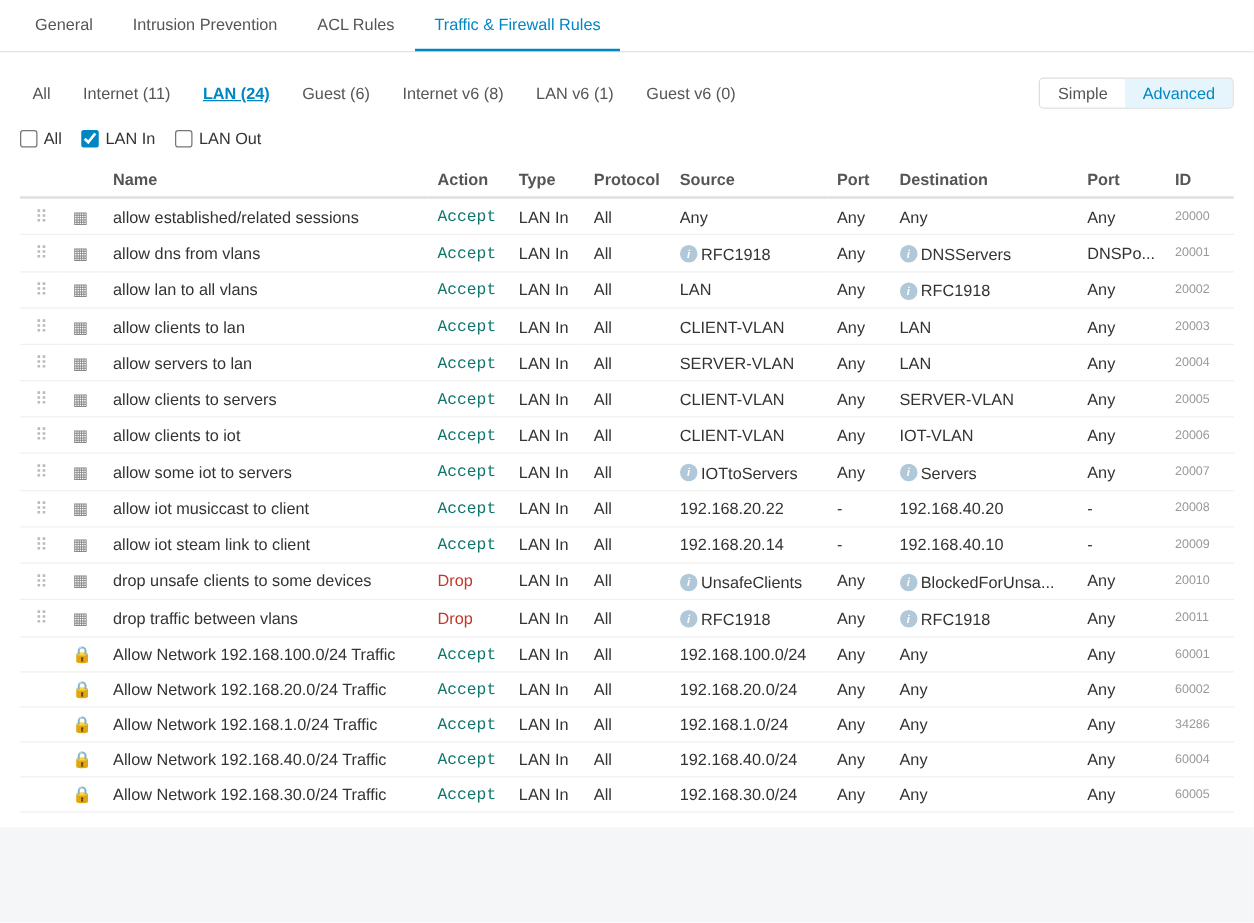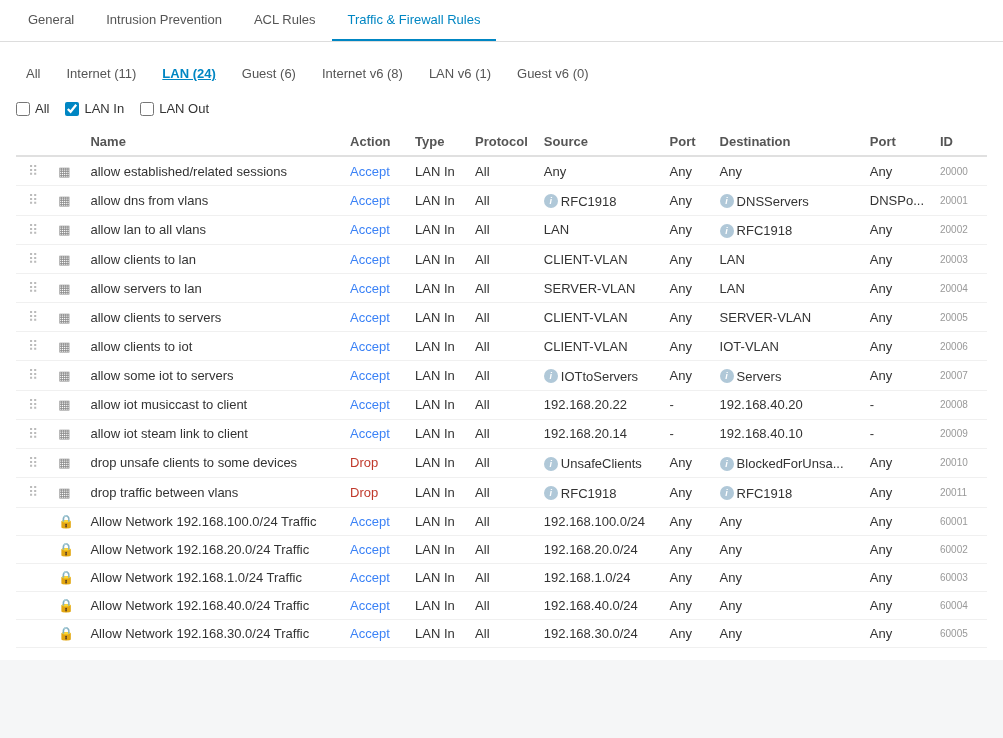--- a/index.html
+++ b/index.html
@@ -117,21 +117,21 @@
       padding: 0 4px;
     }
     .row-icon {
       color: #888;
       font-size: 13px;
     }
     .lock-icon {
       color: #aaa;
       font-size: 13px;
     }
-    .action-accept { color: #3b82f6; }
+    .action-accept { color: #0f766e; font-family: Liberation Mono, monospace; }
     .action-drop { color: #c0392b; }
     .info-chip {
       display: inline-flex;
       align-items: center;
       gap: 3px;
     }
     .info-icon {
       display: inline-block;
       width: 14px;
       height: 14px;
@@ -170,20 +170,24 @@
 <div class="content">
   <div class="filter-bar">
   <span class="filter-item">All</span>
       <span class="filter-item">Internet (11)</span>
       <span class="filter-item active">LAN (24)</span>
       <span class="filter-item">Guest (6)</span>
       <span class="filter-item">Internet v6 (8)</span>
       <span class="filter-item">LAN v6 (1)</span>
       <span class="filter-item">Guest v6 (0)</span>
       <div class="filter-separator"></div>
+      <div class="view-toggle">
+        <button class="view-btn">Simple</button>
+        <button class="view-btn active">Advanced</button>
+      </div>
     </div>
 
   <div class="checkbox-row">
   <label class="checkbox-label">
         <input type="checkbox" style="">
         <span>All</span>
       </label>
       <label class="checkbox-label">
         <input type="checkbox" checked="" style="">
         <span>LAN In</span>
@@ -397,21 +401,21 @@
           <td></td>
           <td><span class="lock-icon">🔒</span></td>
           <td>Allow Network 192.168.1.0/24 Traffic</td>
           <td class="action-accept">Accept</td>
           <td>LAN In</td>
           <td>All</td>
           <td>192.168.1.0/24</td>
           <td>Any</td>
           <td>Any</td>
           <td>Any</td>
-          <td class="id-col">60003</td>
+          <td class="id-col">34286</td>
         </tr>
         <tr>
           <td></td>
           <td><span class="lock-icon">🔒</span></td>
           <td>Allow Network 192.168.40.0/24 Traffic</td>
           <td class="action-accept">Accept</td>
           <td>LAN In</td>
           <td>All</td>
           <td>192.168.40.0/24</td>
           <td>Any</td>

